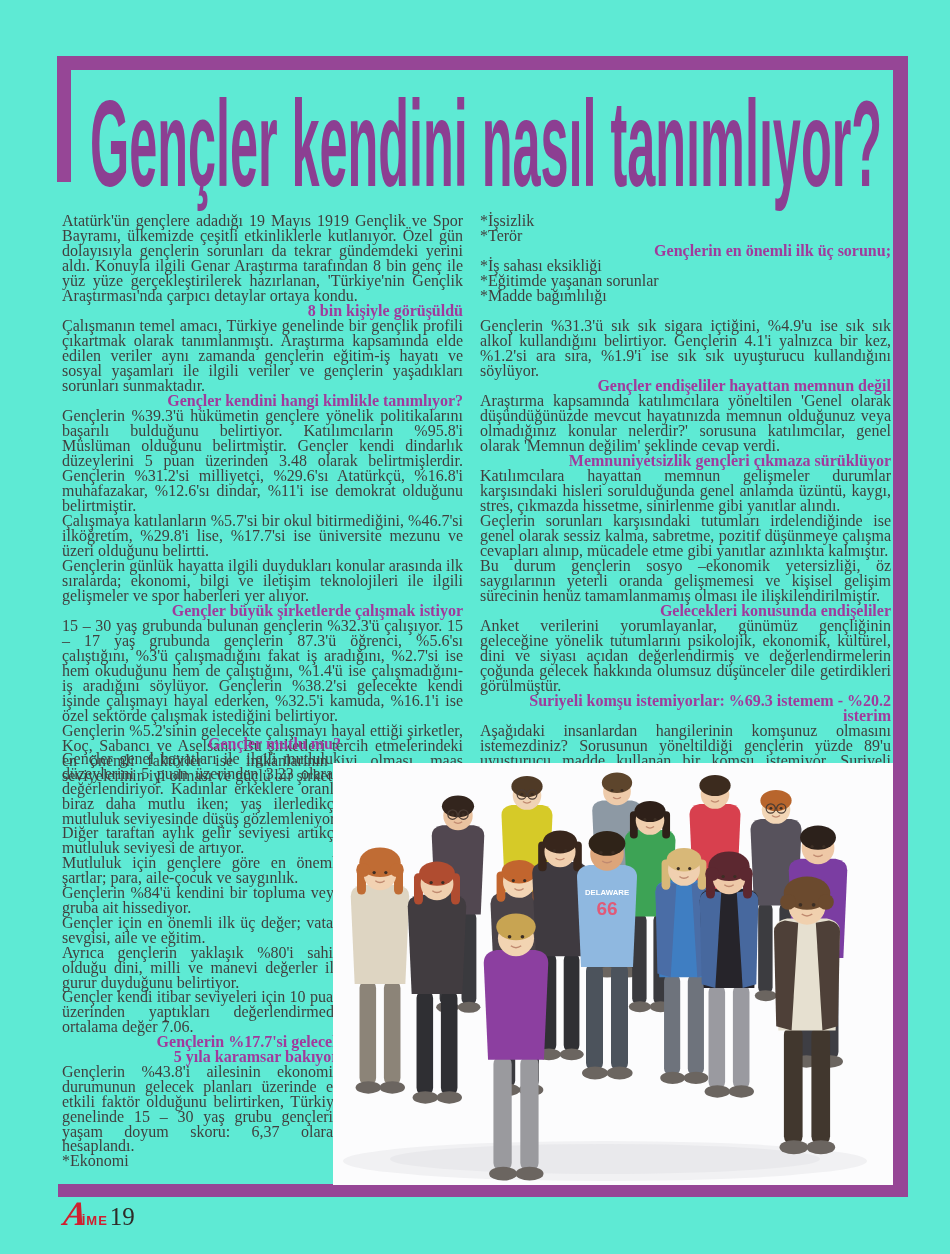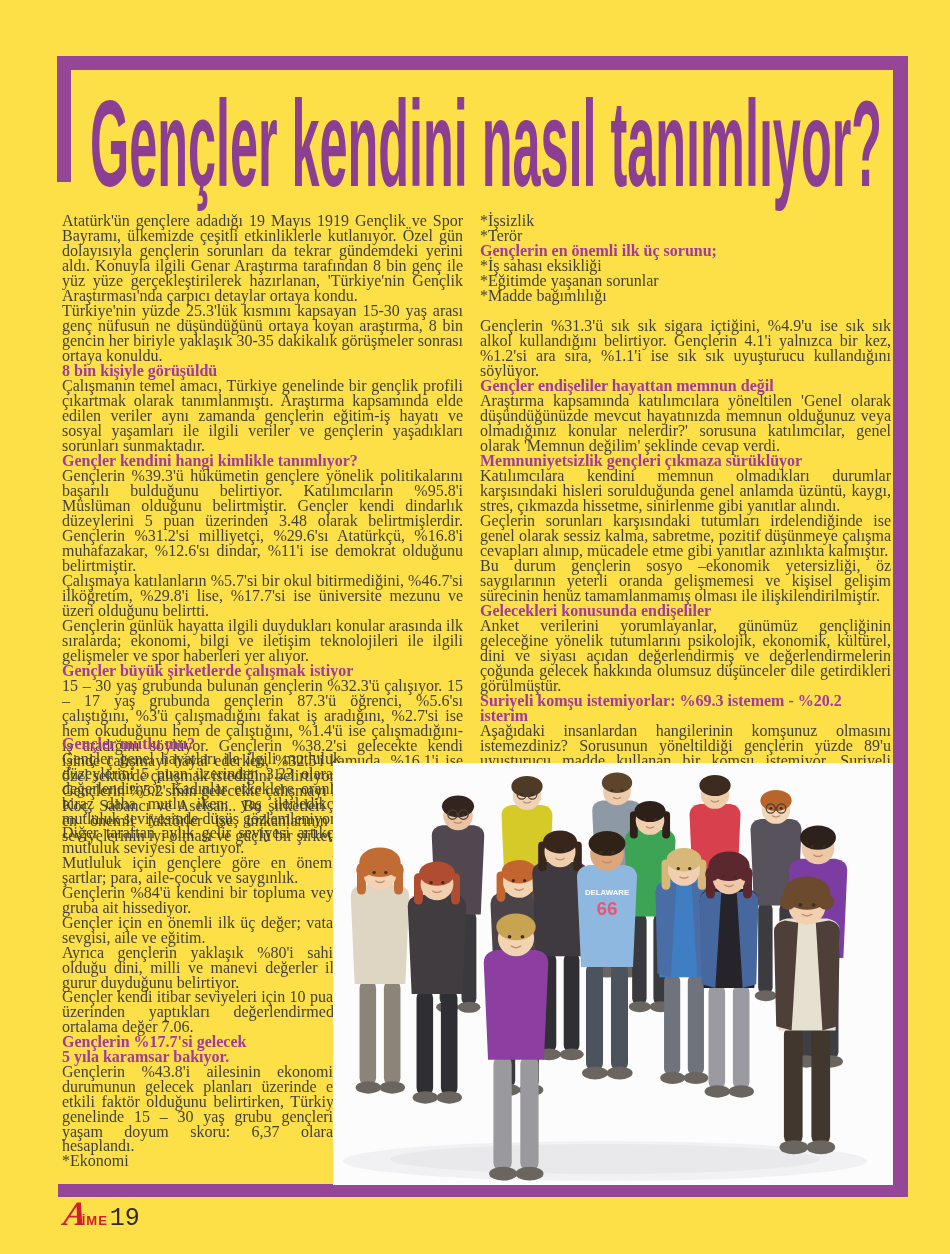--- a/index.html
+++ b/index.html
@@ -1,61 +1,60 @@
 <!DOCTYPE html>
 <html><head>
 <meta charset="utf-8">
 <style>
   html,body{margin:0;padding:0;background:#ffffff;}
-  .page{position:relative;width:950px;height:1254px;background:#fde047;overflow:hidden;
+  .page{position:relative;width:950px;height:1254px;background:#5eead4;overflow:hidden;
         font-family:"Liberation Serif", serif;}
   
   .bar{position:absolute;background:#964696;}
   .bar-top{left:58px;top:56px;width:850px;height:14px;}
   .bar-left-stub{left:57px;top:56px;width:14px;height:126px;}
   .bar-right{left:893px;top:56px;width:15px;height:1141px;}
   .bar-bottom{left:58px;top:1184px;width:850px;height:13px;}
   
   .title-svg{position:absolute;left:86px;top:76px;overflow:visible;}
   
   .col{position:absolute;font-size:16px;line-height:15px;color:#413f3e;text-align:justify;}
   .col p{margin:0;}
-  .col .head-p{color:#a13a9c;font-weight:bold;text-align:left;white-space:pre-line;}
+  .col .head-p{color:#a13a9c;font-weight:bold;text-align:right;white-space:pre-line;}
   .col-left-wide{left:62px;top:213px;width:401px;}
   .col-left-narrow{left:62px;top:737px;width:279px;line-height:14.9px;}
   .col-right{left:480px;top:213px;width:411px;}
   .gap-block{height:15px;}
   
   .photo{position:absolute;left:333px;top:763px;width:560px;height:422px;}
   
   .footer-logo{position:absolute;left:64px;top:1199px;display:flex;align-items:baseline;}
   .logo-a{font-family:"Liberation Serif",serif;font-style:italic;font-weight:bold;
           font-size:34px;line-height:30px;color:#cf2030;display:inline-block;
           transform:skewX(-8deg);letter-spacing:-2px;}
   .logo-rest{font-family:"Liberation Sans",sans-serif;font-weight:bold;font-size:13px;
           color:#cf2030;letter-spacing:1px;margin-left:-3px;text-align:center;}
-  .page-num{font-family:Liberation Mono, monospace;font-size:25px;color:#2e2b28;margin-left:2px;}
+  .page-num{font-family:Liberation Serif, serif;font-size:25px;color:#2e2b28;margin-left:2px;}
 </style>
 </head>
 <body>
 
 <div class="page">
 
   <div class="bar bar-top"></div>
   <div class="bar bar-left-stub"></div>
   <div class="bar bar-right"></div>
   <div class="bar bar-bottom"></div>
 
   <svg class="title-svg" width="804" height="142">
     <text x="4" y="110" font-family="Liberation Sans, sans-serif" font-weight="bold" font-size="122" fill="#8c3f92" textLength="792" lengthAdjust="spacingAndGlyphs">Gençler kendini nasıl tanımlıyor?</text>
   </svg>
 
   <div class="col col-left-wide">
       <p class="body-p">Atatürk'ün gençlere adadığı 19 Mayıs 1919 Gençlik ve Spor Bayramı, ülkemizde çeşitli etkinliklerle kutlanıyor. Özel gün dolayısıyla gençlerin sorunları da tekrar gündemdeki yerini aldı. Konuyla ilgili Genar Araştırma tarafından 8 bin genç ile yüz yüze gerçekleştirilerek hazırlanan, 'Türkiye'nin Gençlik Araştırması'nda çarpıcı detaylar ortaya kondu.</p>
-      <p class="body-p">Türkiye'nin yüzde 25.3'lük kısmını kapsayan 15-30 yaş arası genç nüfusun ne düşündüğünü ortaya koyan araştırma, 8 bin gencin her biriyle yaklaşık 30-35 dakikalık görüşmeler sonrası ortaya konuldu.</p>
       <p class="head-p">8 bin kişiyle görüşüldü</p>
       <p class="body-p">Çalışmanın temel amacı, Türkiye genelinde bir gençlik profili çıkartmak olarak tanımlanmıştı. Araştırma kapsamında elde edilen veriler aynı zamanda gençlerin eğitim-iş hayatı ve sosyal yaşamları ile ilgili veriler ve gençlerin yaşadıkları sorunları sunmaktadır.</p>
       <p class="head-p">Gençler kendini hangi kimlikle tanımlıyor?</p>
       <p class="body-p">Gençlerin %39.3'ü hükümetin gençlere yönelik politikalarını başarılı bulduğunu belirtiyor. Katılımcıların %95.8'i Müslüman olduğunu belirtmiştir. Gençler kendi dindarlık düzeylerini 5 puan üzerinden 3.48 olarak belirtmişlerdir. Gençlerin %31.2'si milliyetçi, %29.6'sı Atatürkçü, %16.8'i muhafazakar, %12.6'sı dindar, %11'i ise demokrat olduğunu belirtmiştir.</p>
       <p class="body-p">Çalışmaya katılanların %5.7'si bir okul bitirmediğini, %46.7'si ilköğretim, %29.8'i lise, %17.7'si ise üniversite mezunu ve üzeri olduğunu belirtti.</p>
       <p class="body-p">Gençlerin günlük hayatta ilgili duydukları konular arasında ilk sıralarda; ekonomi, bilgi ve iletişim teknolojileri ile ilgili gelişmeler ve spor haberleri yer alıyor.</p>
       <p class="head-p">Gençler büyük şirketlerde çalışmak istiyor</p>
       <p class="body-p">15 – 30 yaş grubunda bulunan  gençlerin %32.3'ü çalışıyor. 15 – 17 yaş grubunda gençlerin 87.3'ü öğrenci, %5.6'sı çalıştığını, %3'ü çalışmadığını fakat iş aradığını, %2.7'si ise hem okuduğunu hem de çalıştığını, %1.4'ü ise çalışmadığını-iş aradığını söylüyor.  Gençlerin %38.2'si gelecekte kendi işinde çalışmayı hayal ederken, %32.5'i kamuda, %16.1'i ise özel sektörde çalışmak istediğini belirtiyor.</p>
       <p class="body-p">Gençlerin %5.2'sinin gelecekte çalışmayı hayal ettiği şirketler, Koç, Sabancı ve Aselsan.. Bu şirketleri tercih etmelerindeki en önemli faktörler ise imkanlarının iyi olması, maaş seviyelerinin iyi olması ve güçlü bir şirket olması.</p>
     </div>
@@ -74,25 +73,25 @@
       <p class="body-p">*Ekonomi</p>
     </div>
   <div class="col col-right">
       <p class="body-p">*İşsizlik</p>
       <p class="body-p">*Terör</p>
       <p class="head-p">Gençlerin en önemli ilk üç sorunu;</p>
       <p class="body-p">*İş sahası eksikliği</p>
       <p class="body-p">*Eğitimde yaşanan sorunlar</p>
       <p class="body-p">*Madde bağımlılığı</p>
       <p class="gap-block"></p>
-      <p class="body-p">Gençlerin %31.3'ü sık sık sigara içtiğini, %4.9'u ise sık sık alkol kullandığını belirtiyor. Gençlerin 4.1'i yalnızca bir kez, %1.2'si ara sıra, %1.1'i ise sık sık uyuşturucu kullandığını söylüyor.</p>
+      <p class="body-p">Gençlerin %31.3'ü sık sık sigara içtiğini, %4.9'u ise sık sık alkol kullandığını belirtiyor. Gençlerin 4.1'i yalnızca bir kez, %1.2'si ara sıra, %1.9'i ise sık sık uyuşturucu kullandığını söylüyor.</p>
       <p class="head-p">Gençler endişeliler hayattan memnun değil</p>
       <p class="body-p">Araştırma kapsamında katılımcılara yöneltilen 'Genel olarak düşündüğünüzde mevcut hayatınızda memnun olduğunuz veya olmadığınız konular nelerdir?' sorusuna katılımcılar, genel olarak 'Memnun değilim' şeklinde cevap verdi.</p>
       <p class="head-p">Memnuniyetsizlik gençleri çıkmaza sürüklüyor</p>
-      <p class="body-p">Katılımcılara kendini memnun olmadıkları durumlar karşısındaki hisleri sorulduğunda genel anlamda üzüntü, kaygı, stres, çıkmazda hissetme, sinirlenme gibi yanıtlar alındı.</p>
+      <p class="body-p">Katılımcılara hayattan memnun gelişmeler durumlar karşısındaki hisleri sorulduğunda genel anlamda üzüntü, kaygı, stres, çıkmazda hissetme, sinirlenme gibi yanıtlar alındı.</p>
       <p class="body-p">Geçlerin sorunları karşısındaki tutumları irdelendiğinde ise genel olarak sessiz kalma, sabretme, pozitif düşünmeye çalışma cevapları alınıp, mücadele etme gibi yanıtlar azınlıkta kalmıştır.</p>
       <p class="body-p">Bu durum gençlerin sosyo –ekonomik yetersizliği, öz saygılarının yeterli oranda gelişmemesi ve kişisel gelişim sürecinin henüz tamamlanmamış olması ile ilişkilendirilmiştir.</p>
       <p class="head-p">Gelecekleri konusunda endişeliler</p>
       <p class="body-p">Anket verilerini yorumlayanlar, günümüz gençliğinin geleceğine yönelik tutumlarını psikolojik, ekonomik, kültürel, dini ve siyası açıdan değerlendirmiş ve değerlendirmelerin çoğunda gelecek hakkında olumsuz düşünceler dile getirdikleri görülmüştür.</p>
       <p class="head-p">Suriyeli komşu istemiyorlar: %69.3 istemem - %20.2 isterim</p>
       <p class="body-p">Aşağıdaki insanlardan hangilerinin komşunuz olmasını istemezdiniz? Sorusunun yöneltildiği gençlerin yüzde 89'u uyuşturucu madde kullanan bir komşu istemiyor. Suriyeli göçmen komşu istemeyen genç oranı ise yüzde 69.3, isterim diyen yüzde 20.2 olarak belirlendi.</p>
     </div>
 
   <svg class="photo" viewBox="0 0 560 422">
     <rect x="0" y="0" width="560" height="422" fill="#fcfcfd"></rect>

